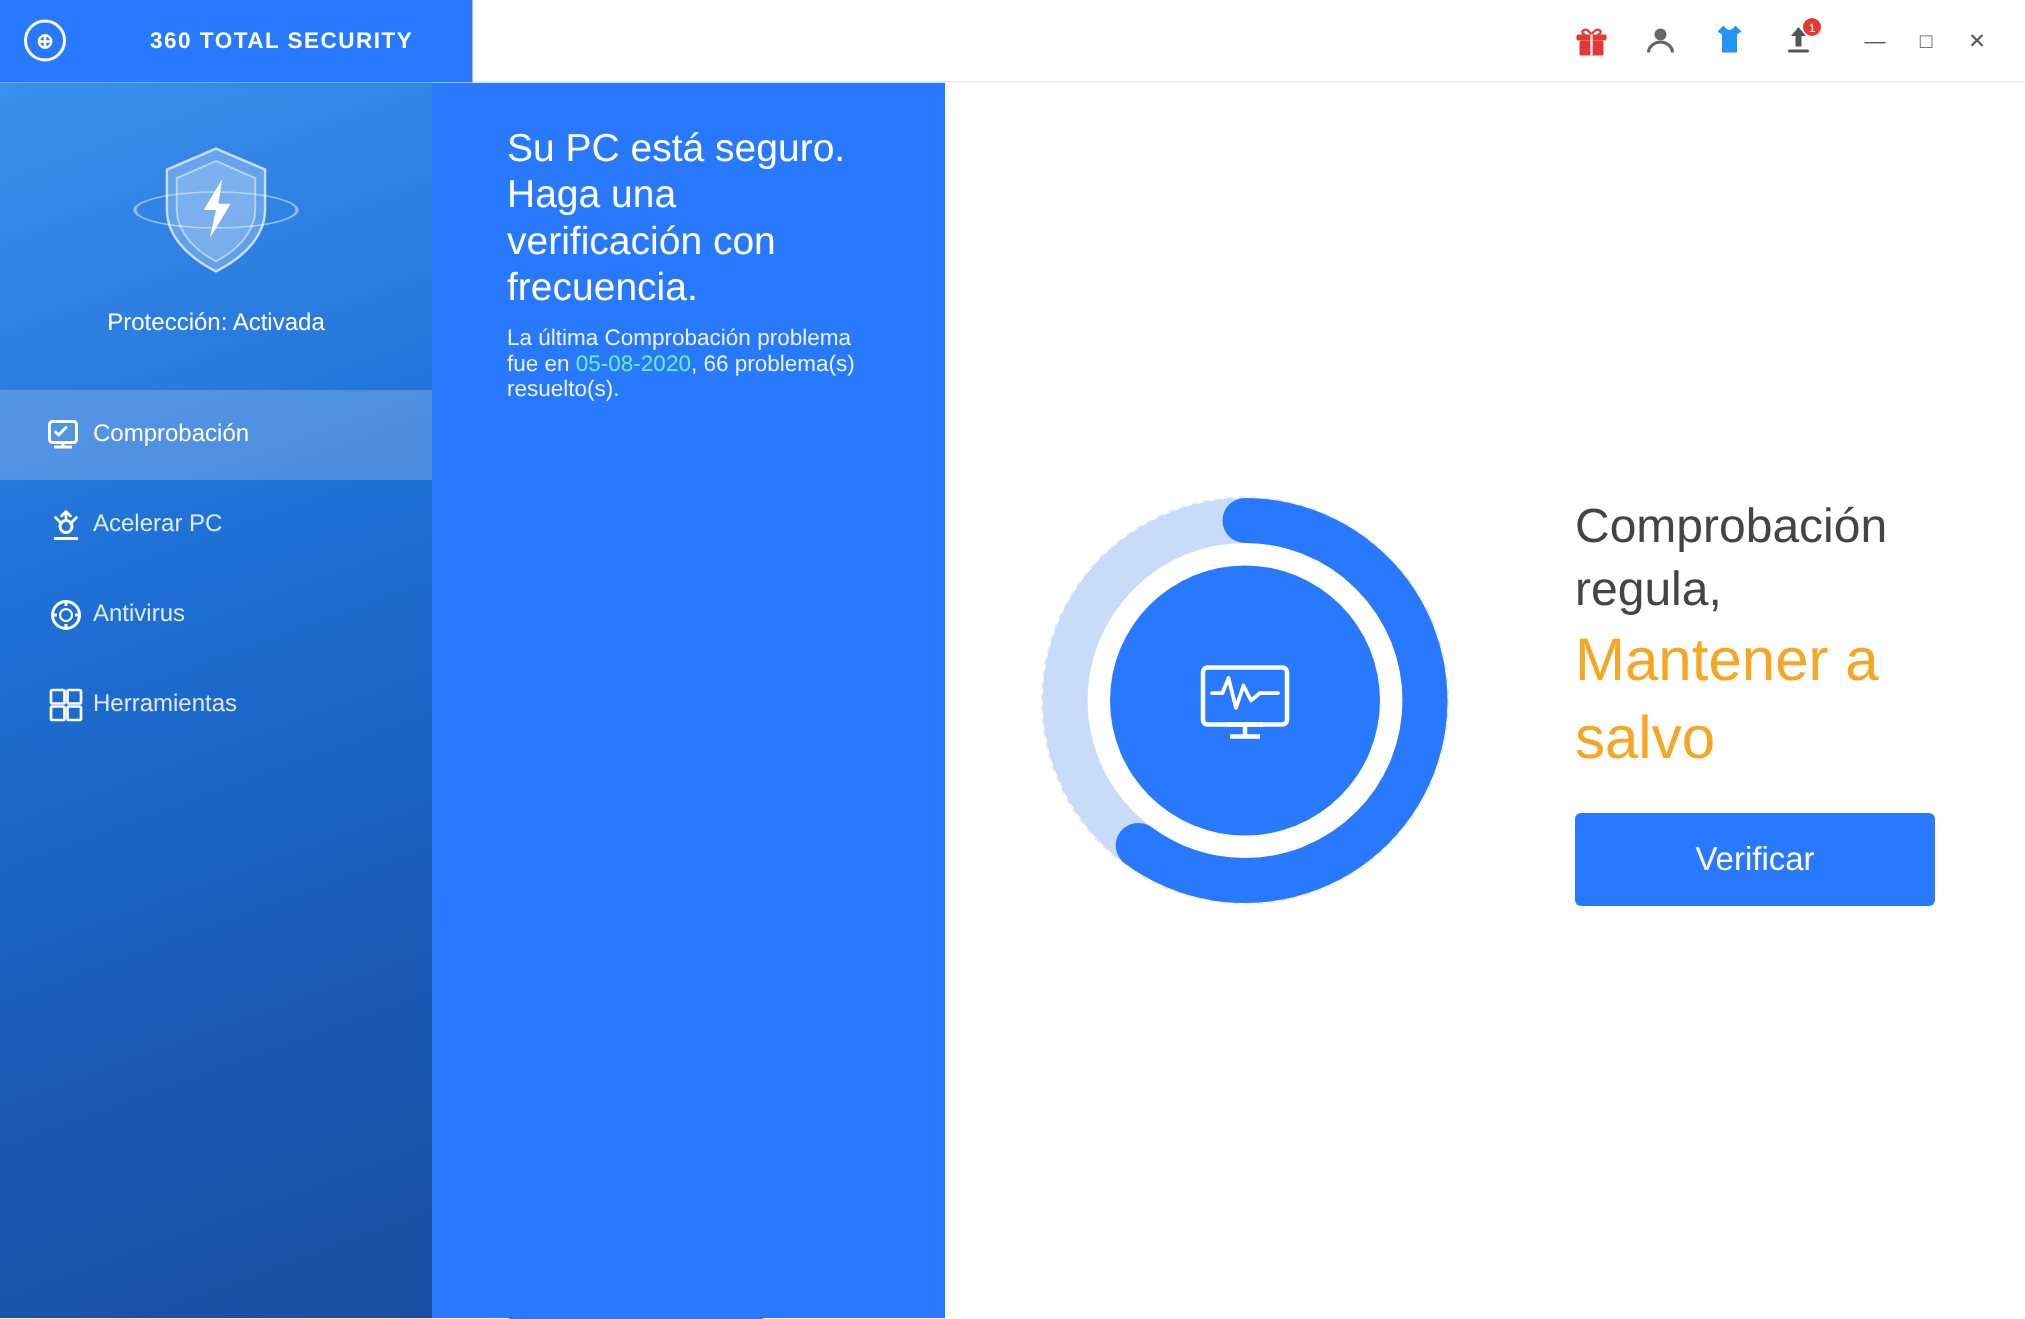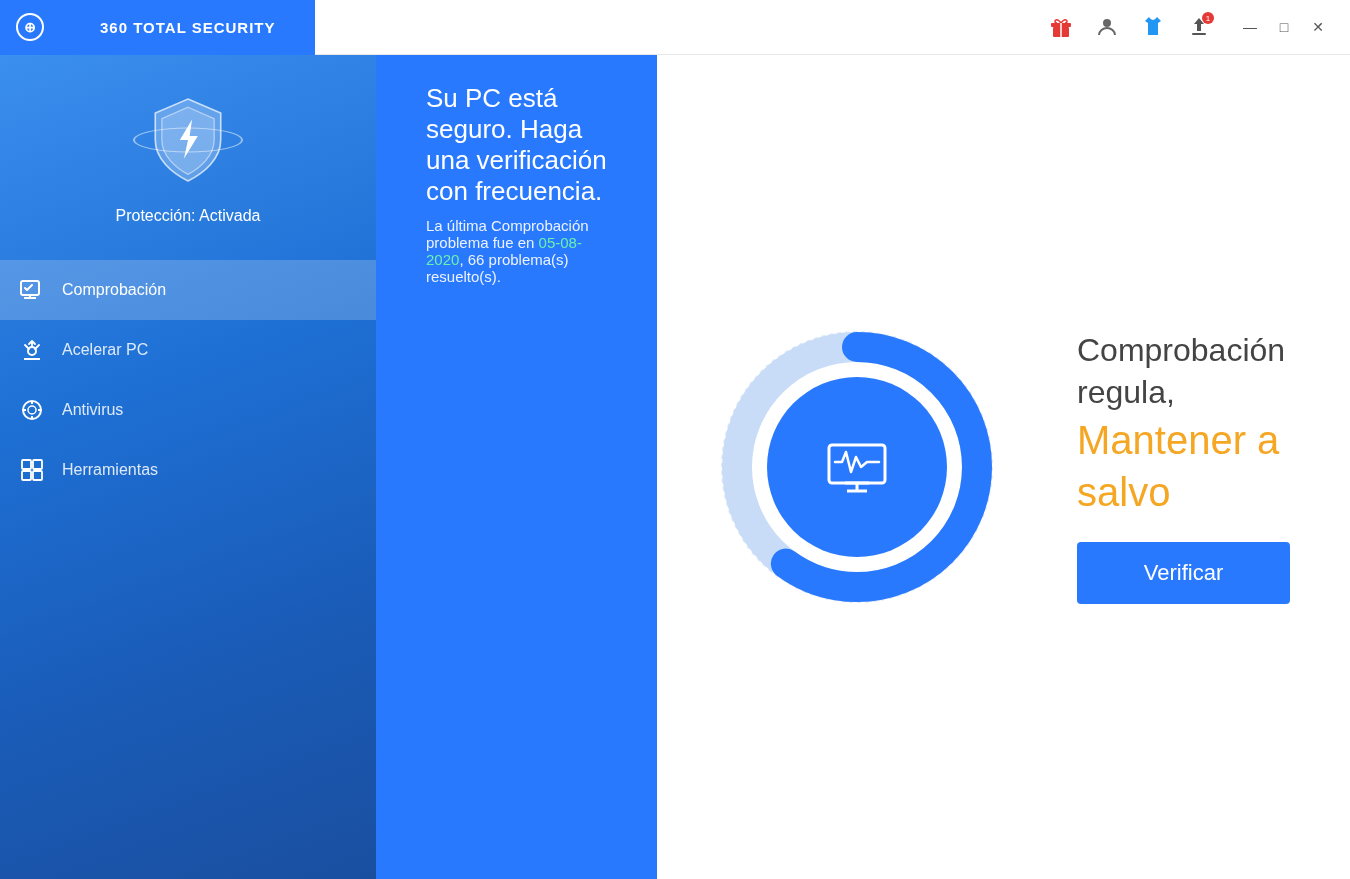--- a/index.html
+++ b/index.html
@@ -108,21 +108,21 @@
 
     
     .main-layout {
       display: flex;
       flex: 1;
       overflow: hidden;
     }
 
     
     .sidebar {
-      width: 376px;
+      width: 288px;
       background: linear-gradient(160deg, #3b8fee 0%, #1e6fd4 40%, #1a5cb8 70%, #1a4fa0 100%);
       display: flex;
       flex-direction: column;
       flex-shrink: 0;
       padding-bottom: 20px;
     }
     .sidebar-header {
       display: flex;
       flex-direction: column;
       align-items: center;
@@ -159,22 +159,22 @@
 
     
     .nav-items {
       display: flex;
       flex-direction: column;
       margin-top: 10px;
     }
     .nav-item {
       display: flex;
       align-items: center;
-      gap: 16px;
-      padding: 16px 18px;
+      gap: 4px;
+      padding: 16px 30px;
       color: rgba(255,255,255,0.85);
       font-size: 16px;
       cursor: pointer;
       transition: background 0.2s;
       position: relative;
     }
     .nav-item.active {
       background: rgba(255,255,255,0.2);
       color: #fff;
     }
@@ -265,21 +265,21 @@
     }
     .verify-btn {
       background: #2979ff;
       color: #fff;
       border: none;
       padding: 18px 60px;
       font-size: 22px;
       cursor: pointer;
       border-radius: 4px;
       font-weight: 400;
-      width: 213px;
+      width: 240px;
     }
   </style>
 </head>
 <body>
 
 <div class="title-bar">
   <div class="title-bar-left">
     <div class="title-logo-circle">⊕</div>
     <span class="title-app-name">360 TOTAL SECURITY</span>
   </div>

